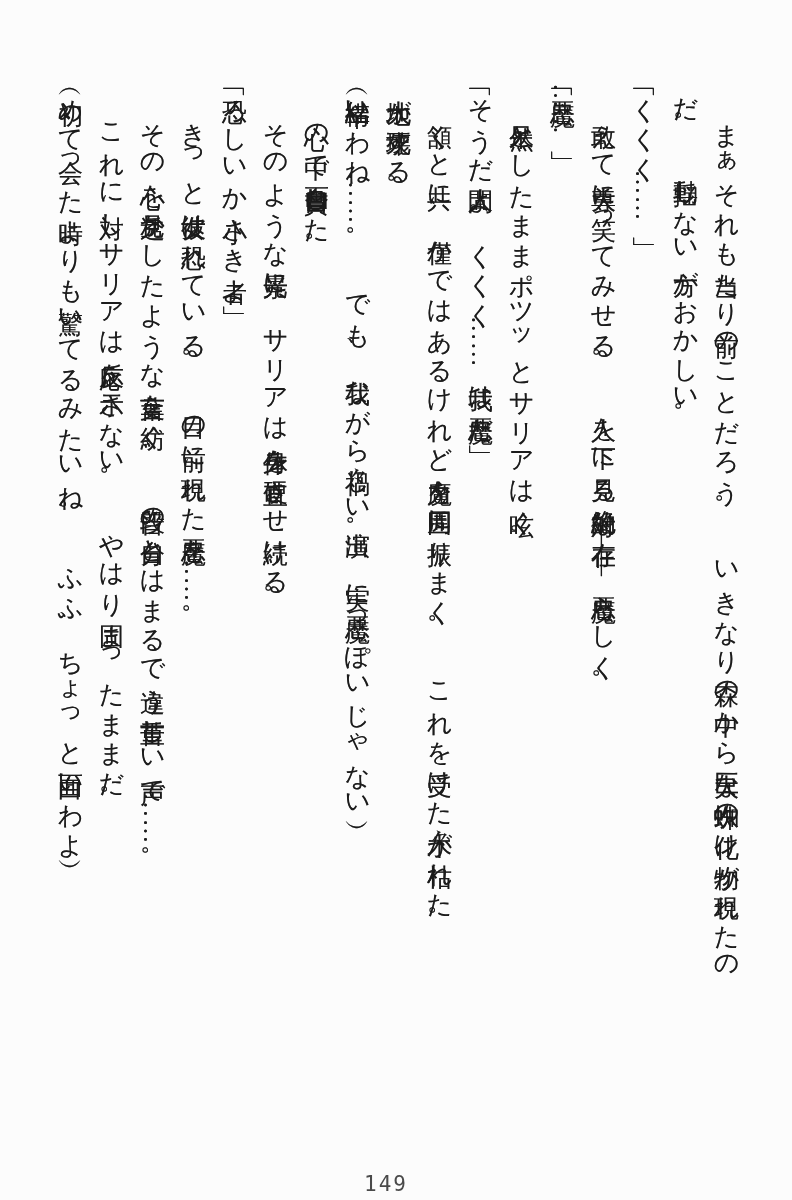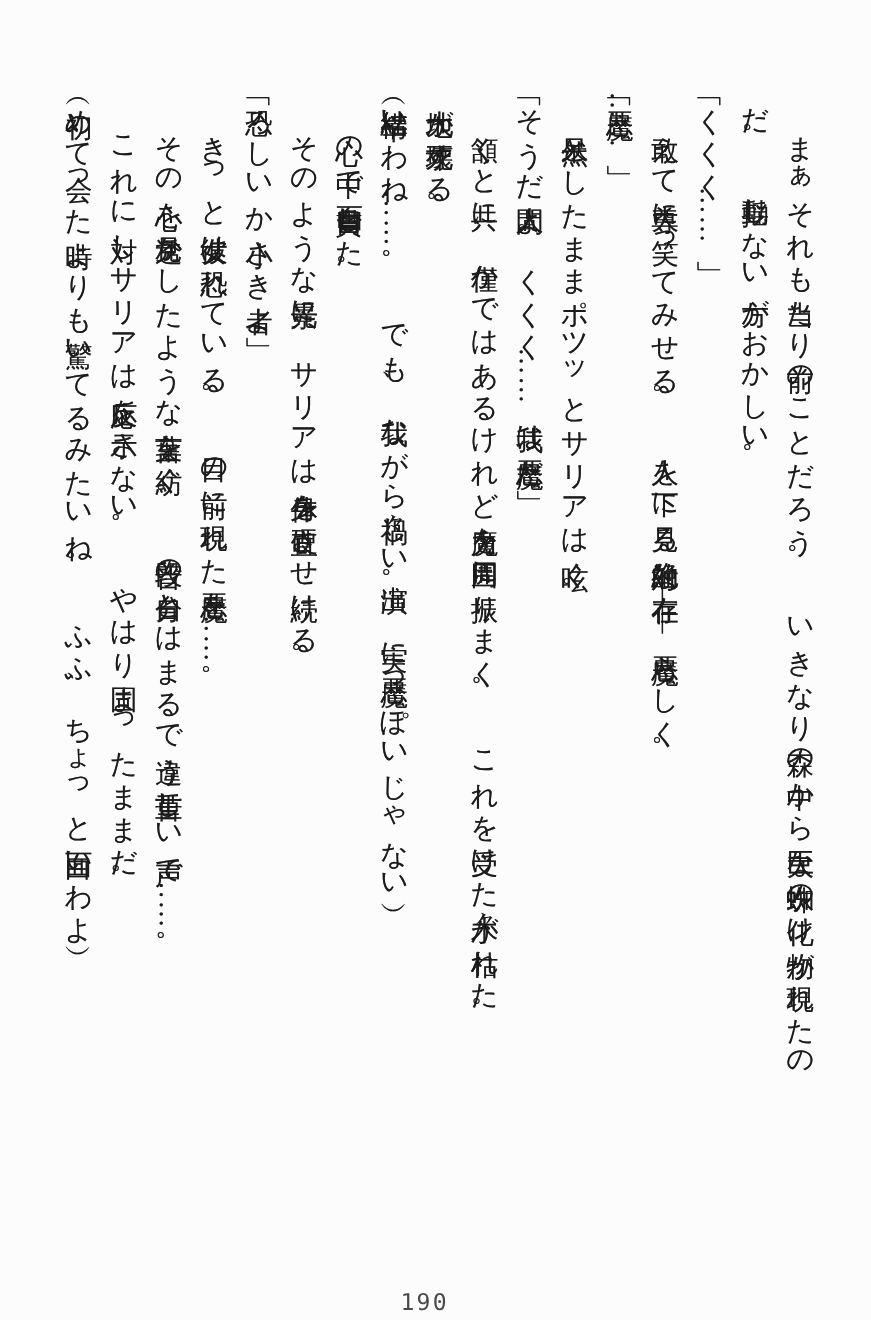--- a/index.html
+++ b/index.html
@@ -68,15 +68,15 @@
     <p class="text-line">（結構辛いわね……。　でも、我ながら禍々しい演出。　実に悪魔っぽいじゃない）</p>
     <p class="text-line">　心の中で自画自賛した。</p>
     <p class="text-line">　そのような光景に、サリアは身体を硬直させ続ける。</p>
     <p class="text-line">「恐ろしいか小さき者よ」</p>
     <p class="text-line">　きっと彼女は恐れている。　目の前に現れた悪魔を……。</p>
     <p class="text-line">　その心を見透かしたような言葉を紡ぐ。　普段の自分とはまるで違う重苦しい声で……。</p>
     <p class="text-line">　これに対しサリアは反応を示さない。　やはり固まったままだ。</p>
     <p class="text-line">（初めて会った時よりも驚いてるみたいね。　ふふ、ちょっと面白いわよ）</p>
   </div>
 
-  <div class="page-number">190</div>
+  <div class="page-number">149</div>
 
 </div>
 
 </body></html>

